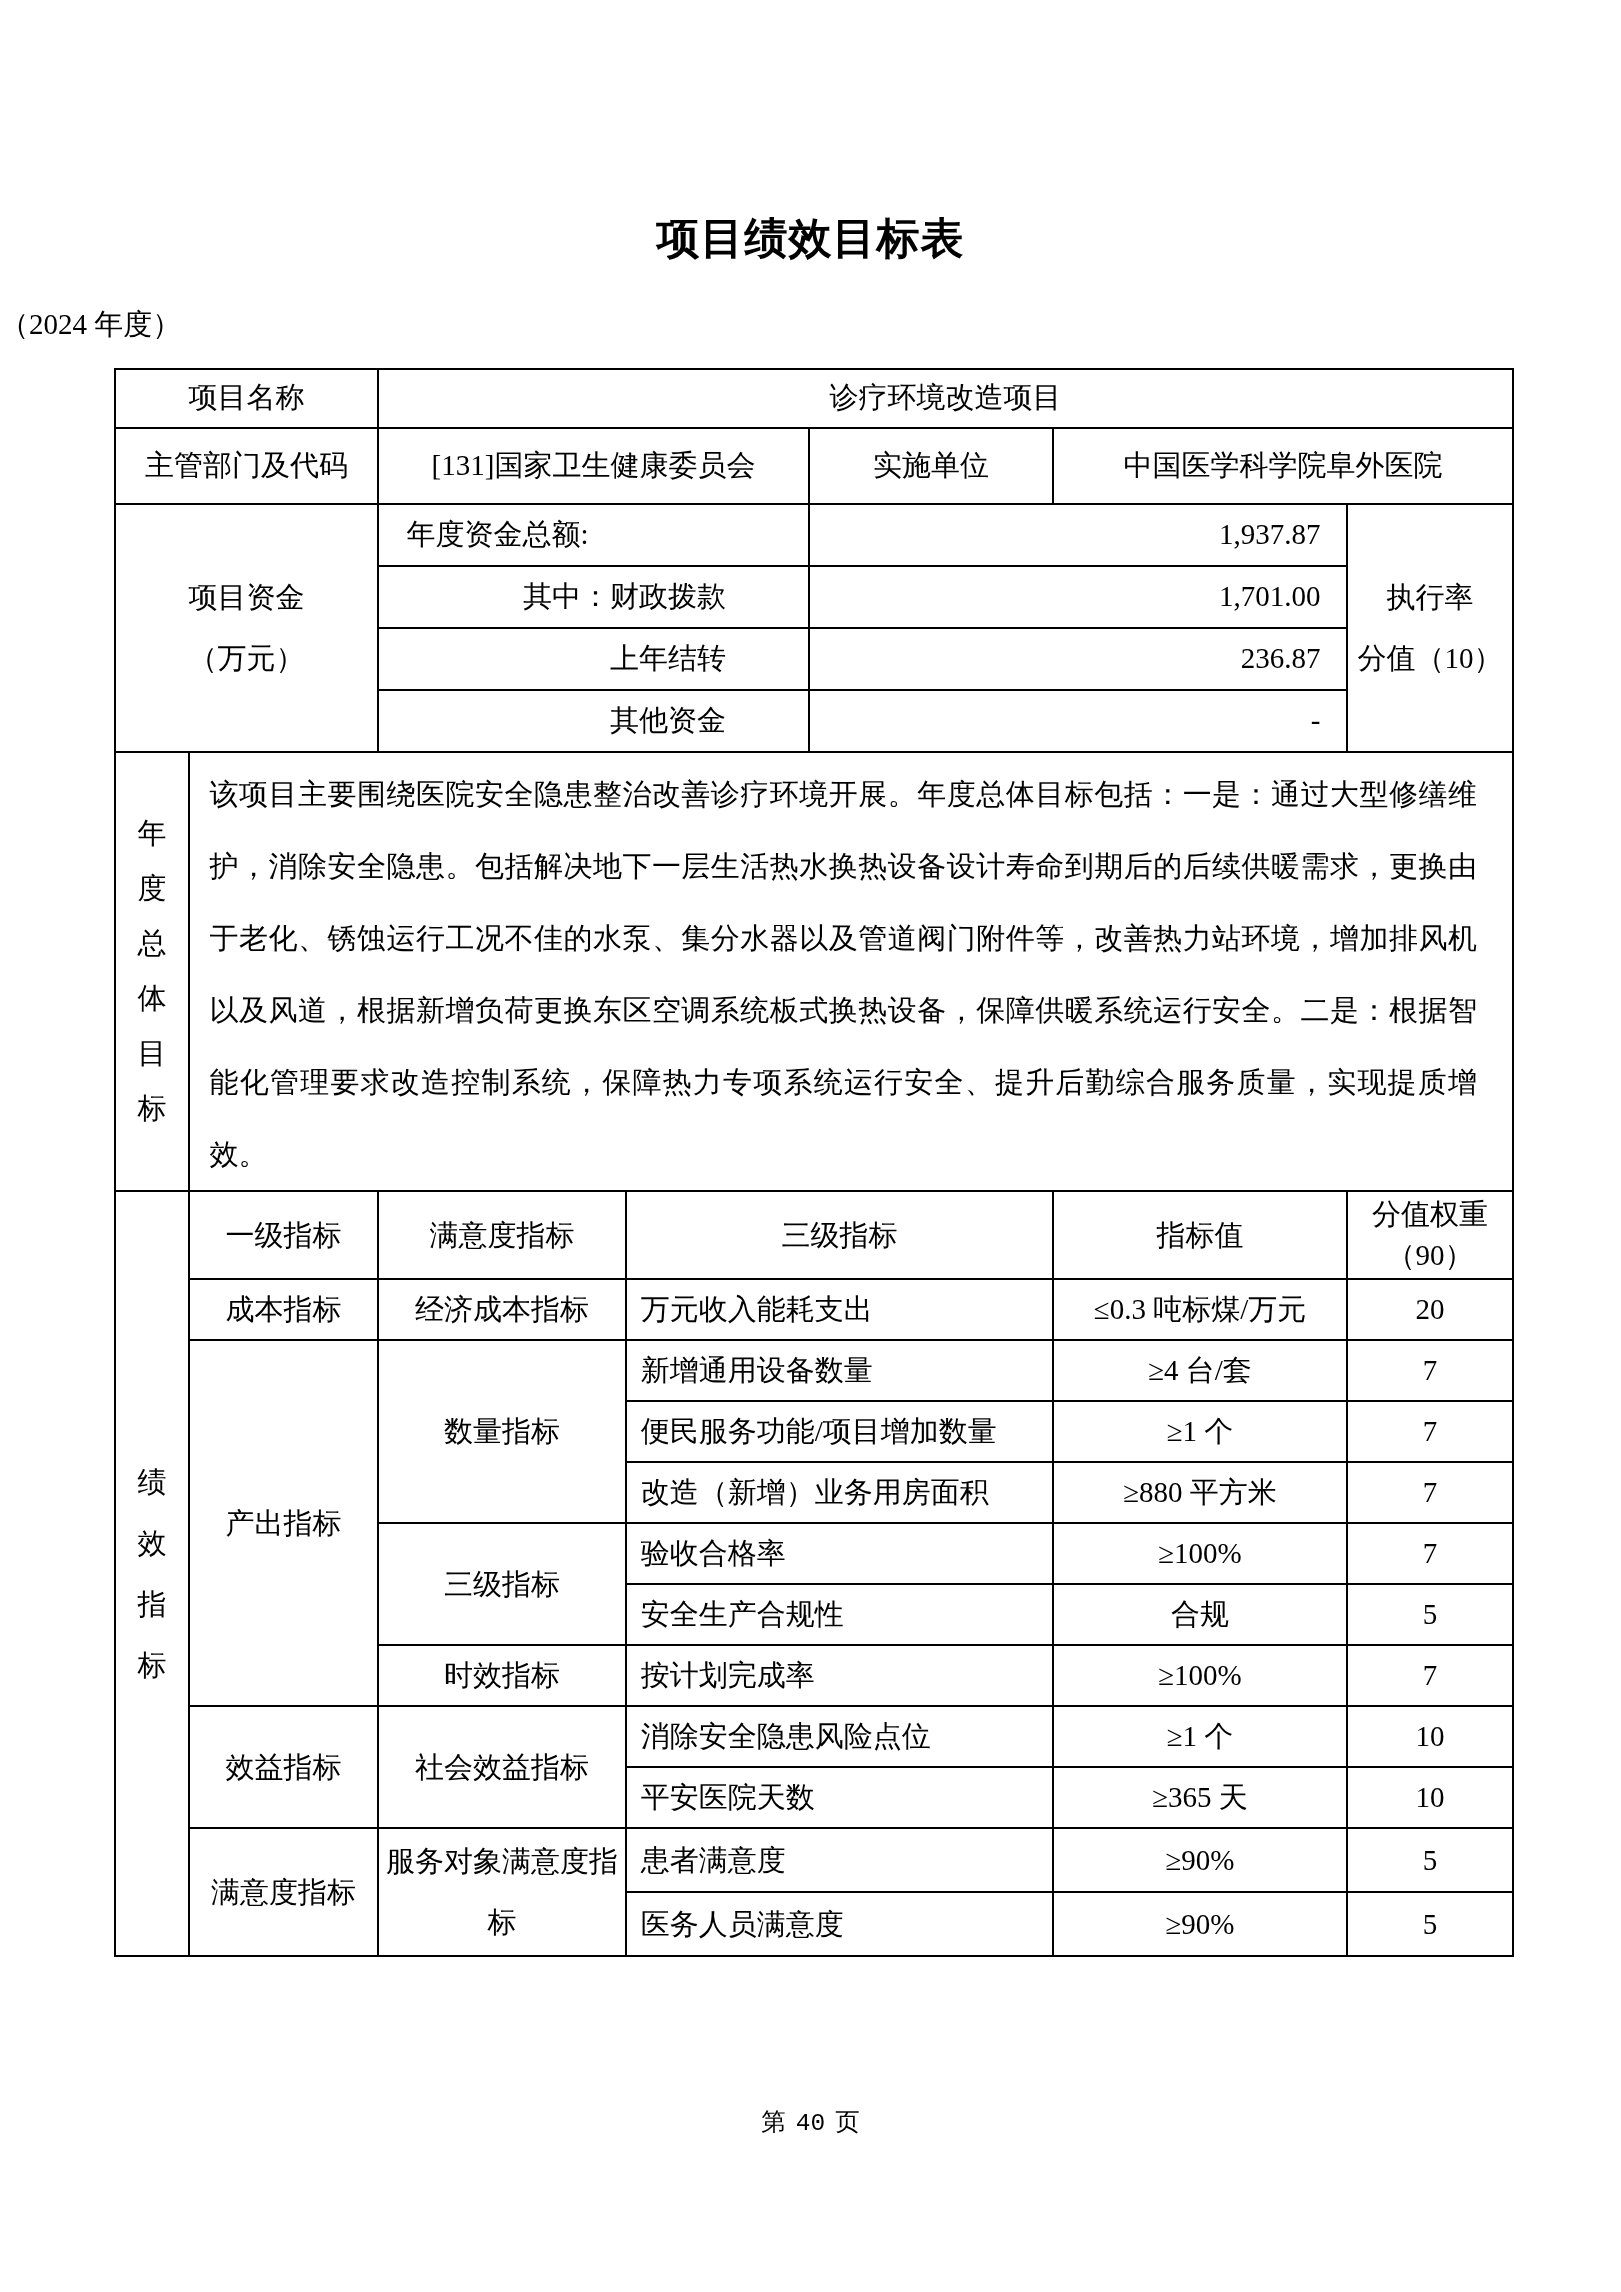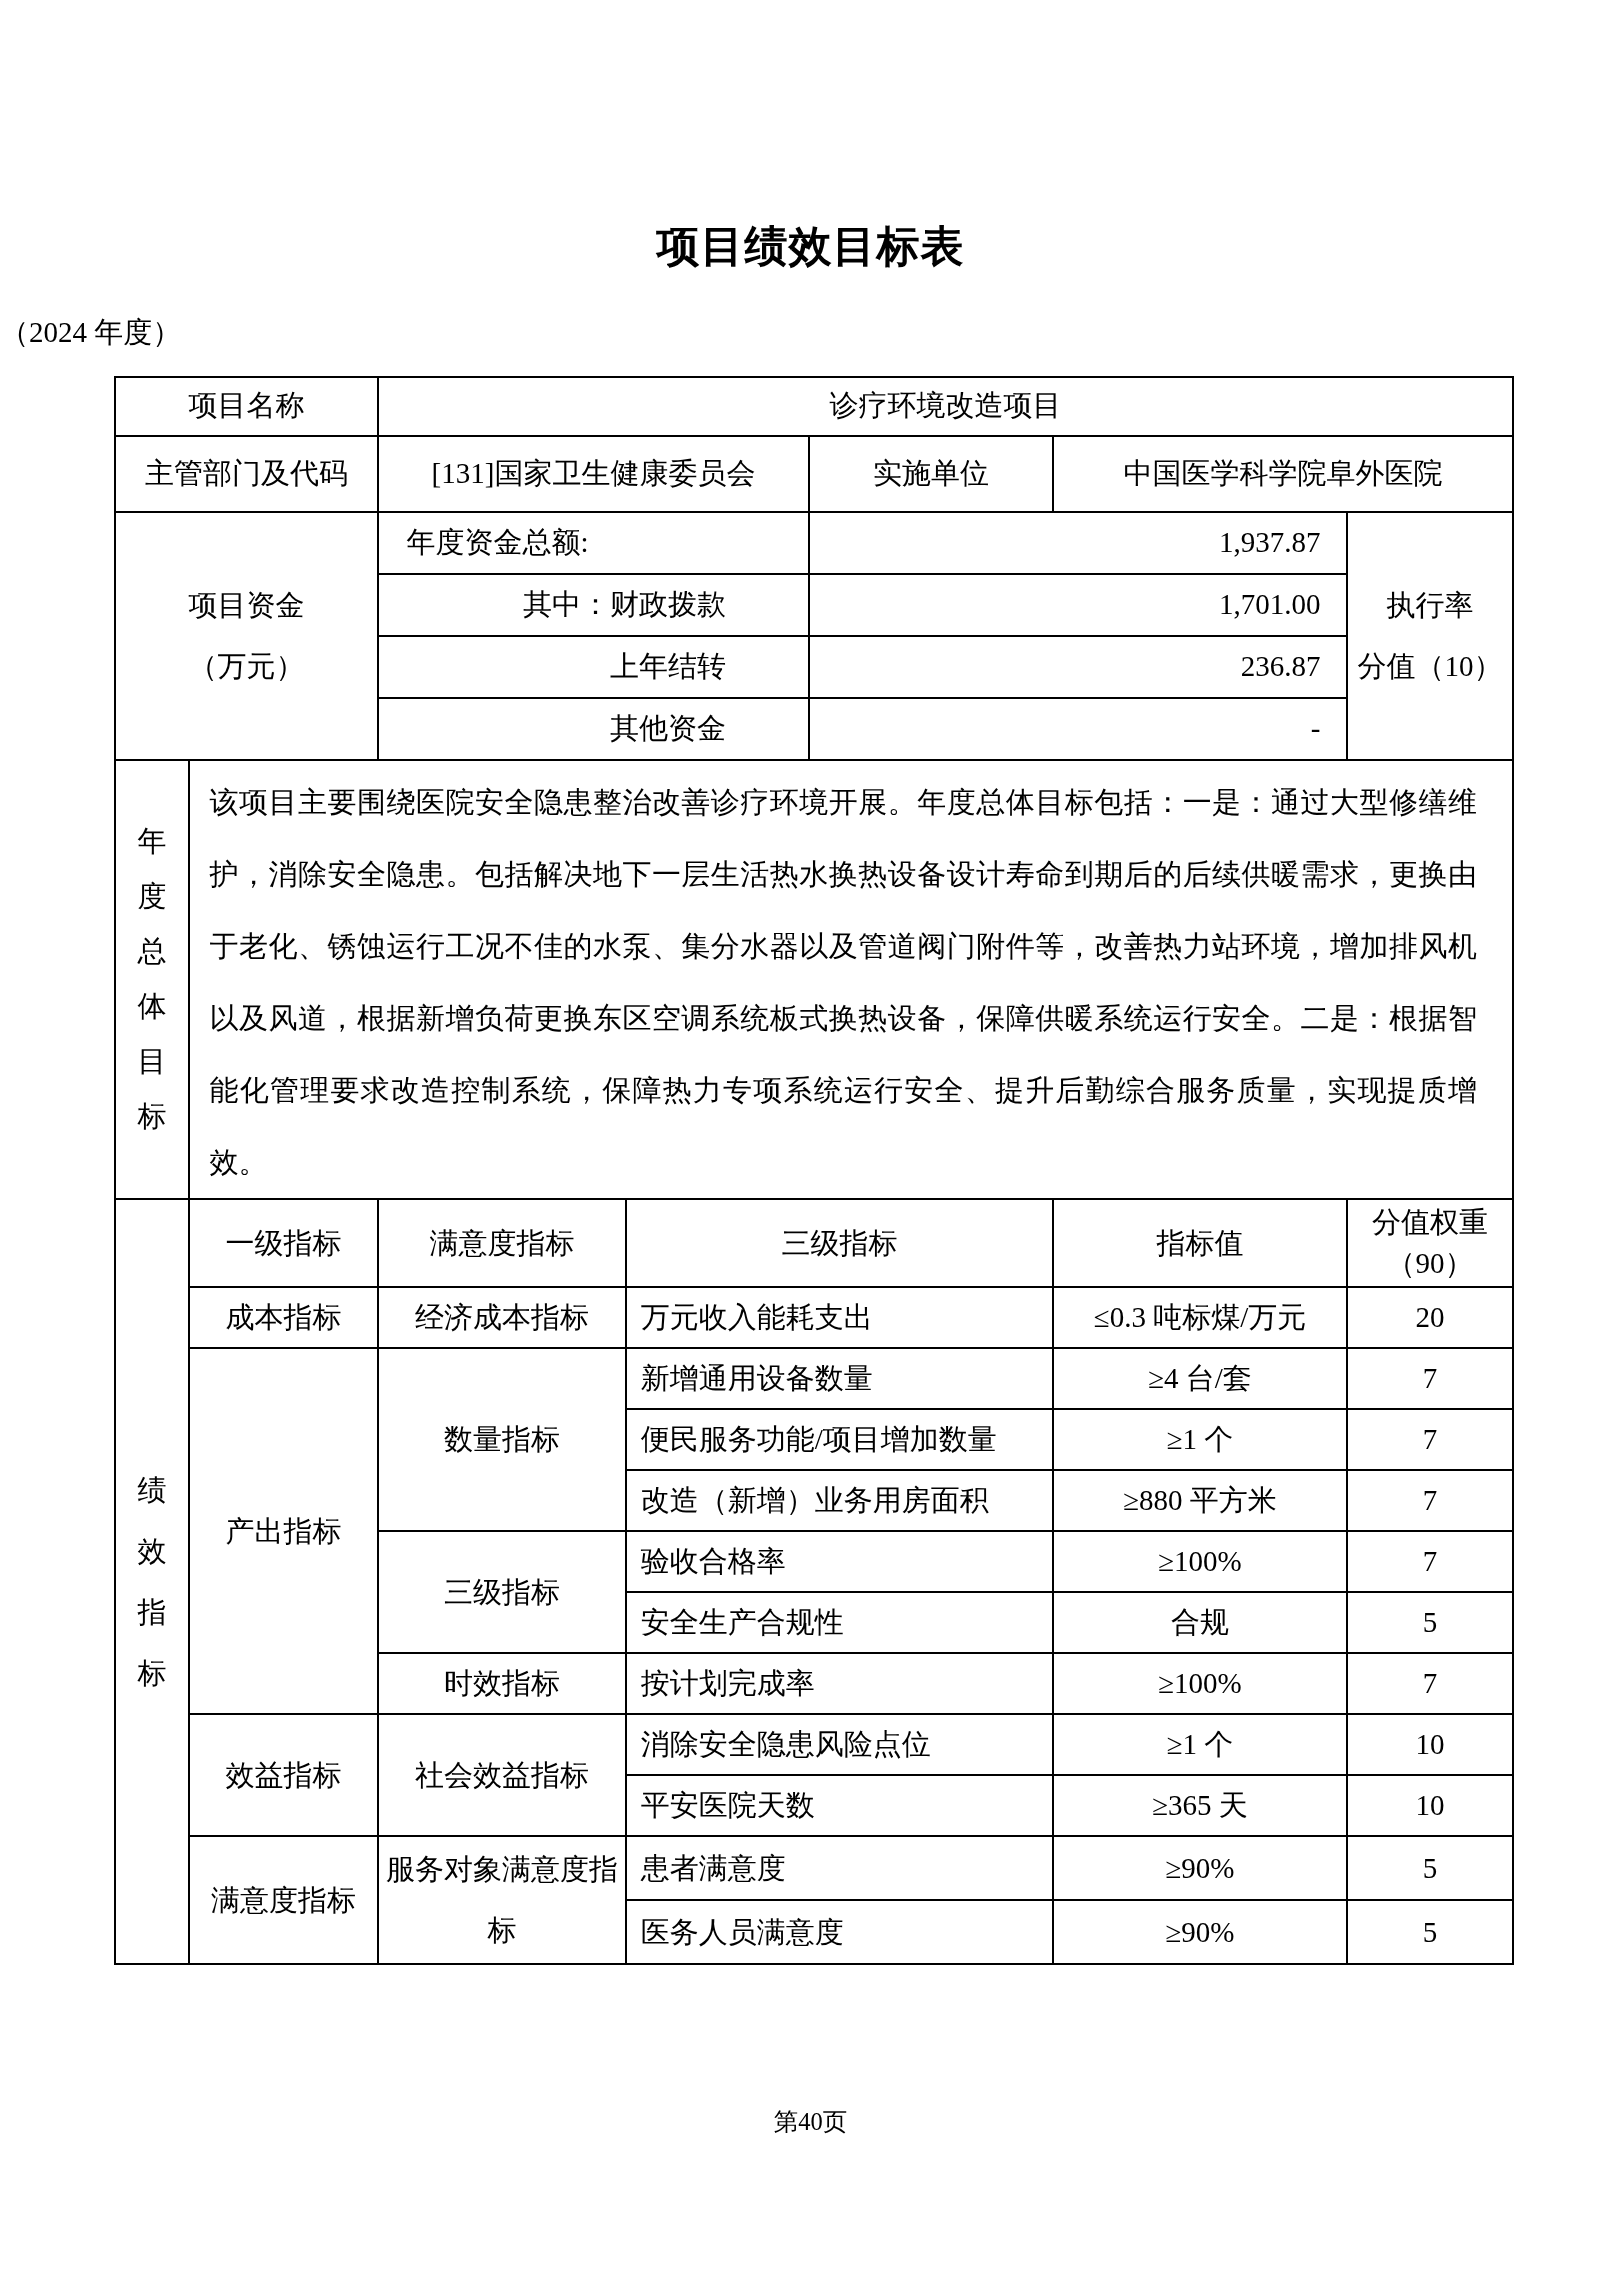--- a/index.html
+++ b/index.html
@@ -12,21 +12,21 @@
     height: 2293px;
     position: relative;
     overflow: hidden;
     color: #000;
     font-family: "Liberation Serif", "DejaVu Serif", serif;
   }
   .page {
     padding-top: 210px;
   }
   .doc-title {
-    margin: 12px;
+    margin: 4px;
     text-align: center;
     font-family: "Liberation Sans", "DejaVu Sans", sans-serif;
     font-weight: bold;
     font-size: 43px;
     line-height: 49px;
     letter-spacing: 1px;
   }
   .doc-subtitle {
     margin-top: 45px;
     text-align: left;
@@ -97,22 +97,22 @@
   td.lh62 { line-height: 61px; }
   .doc-footer {
     position: absolute;
     top: 2105px;
     left: 0;
     width: 100%;
     text-align: center;
     font-size: 24.5px;
   }
   .doc-footer .num {
-    font-family: Liberation Serif, serif;
-    margin: 0 0;
+    font-family: Liberation Mono, monospace;
+    margin: 0 10px;
   }
 </style>
 </head>
 <body>
 
 <div class="page">
 
   <h1 class="doc-title">项目绩效目标表</h1>
   <div class="doc-subtitle">（2024 年度）</div>
 

